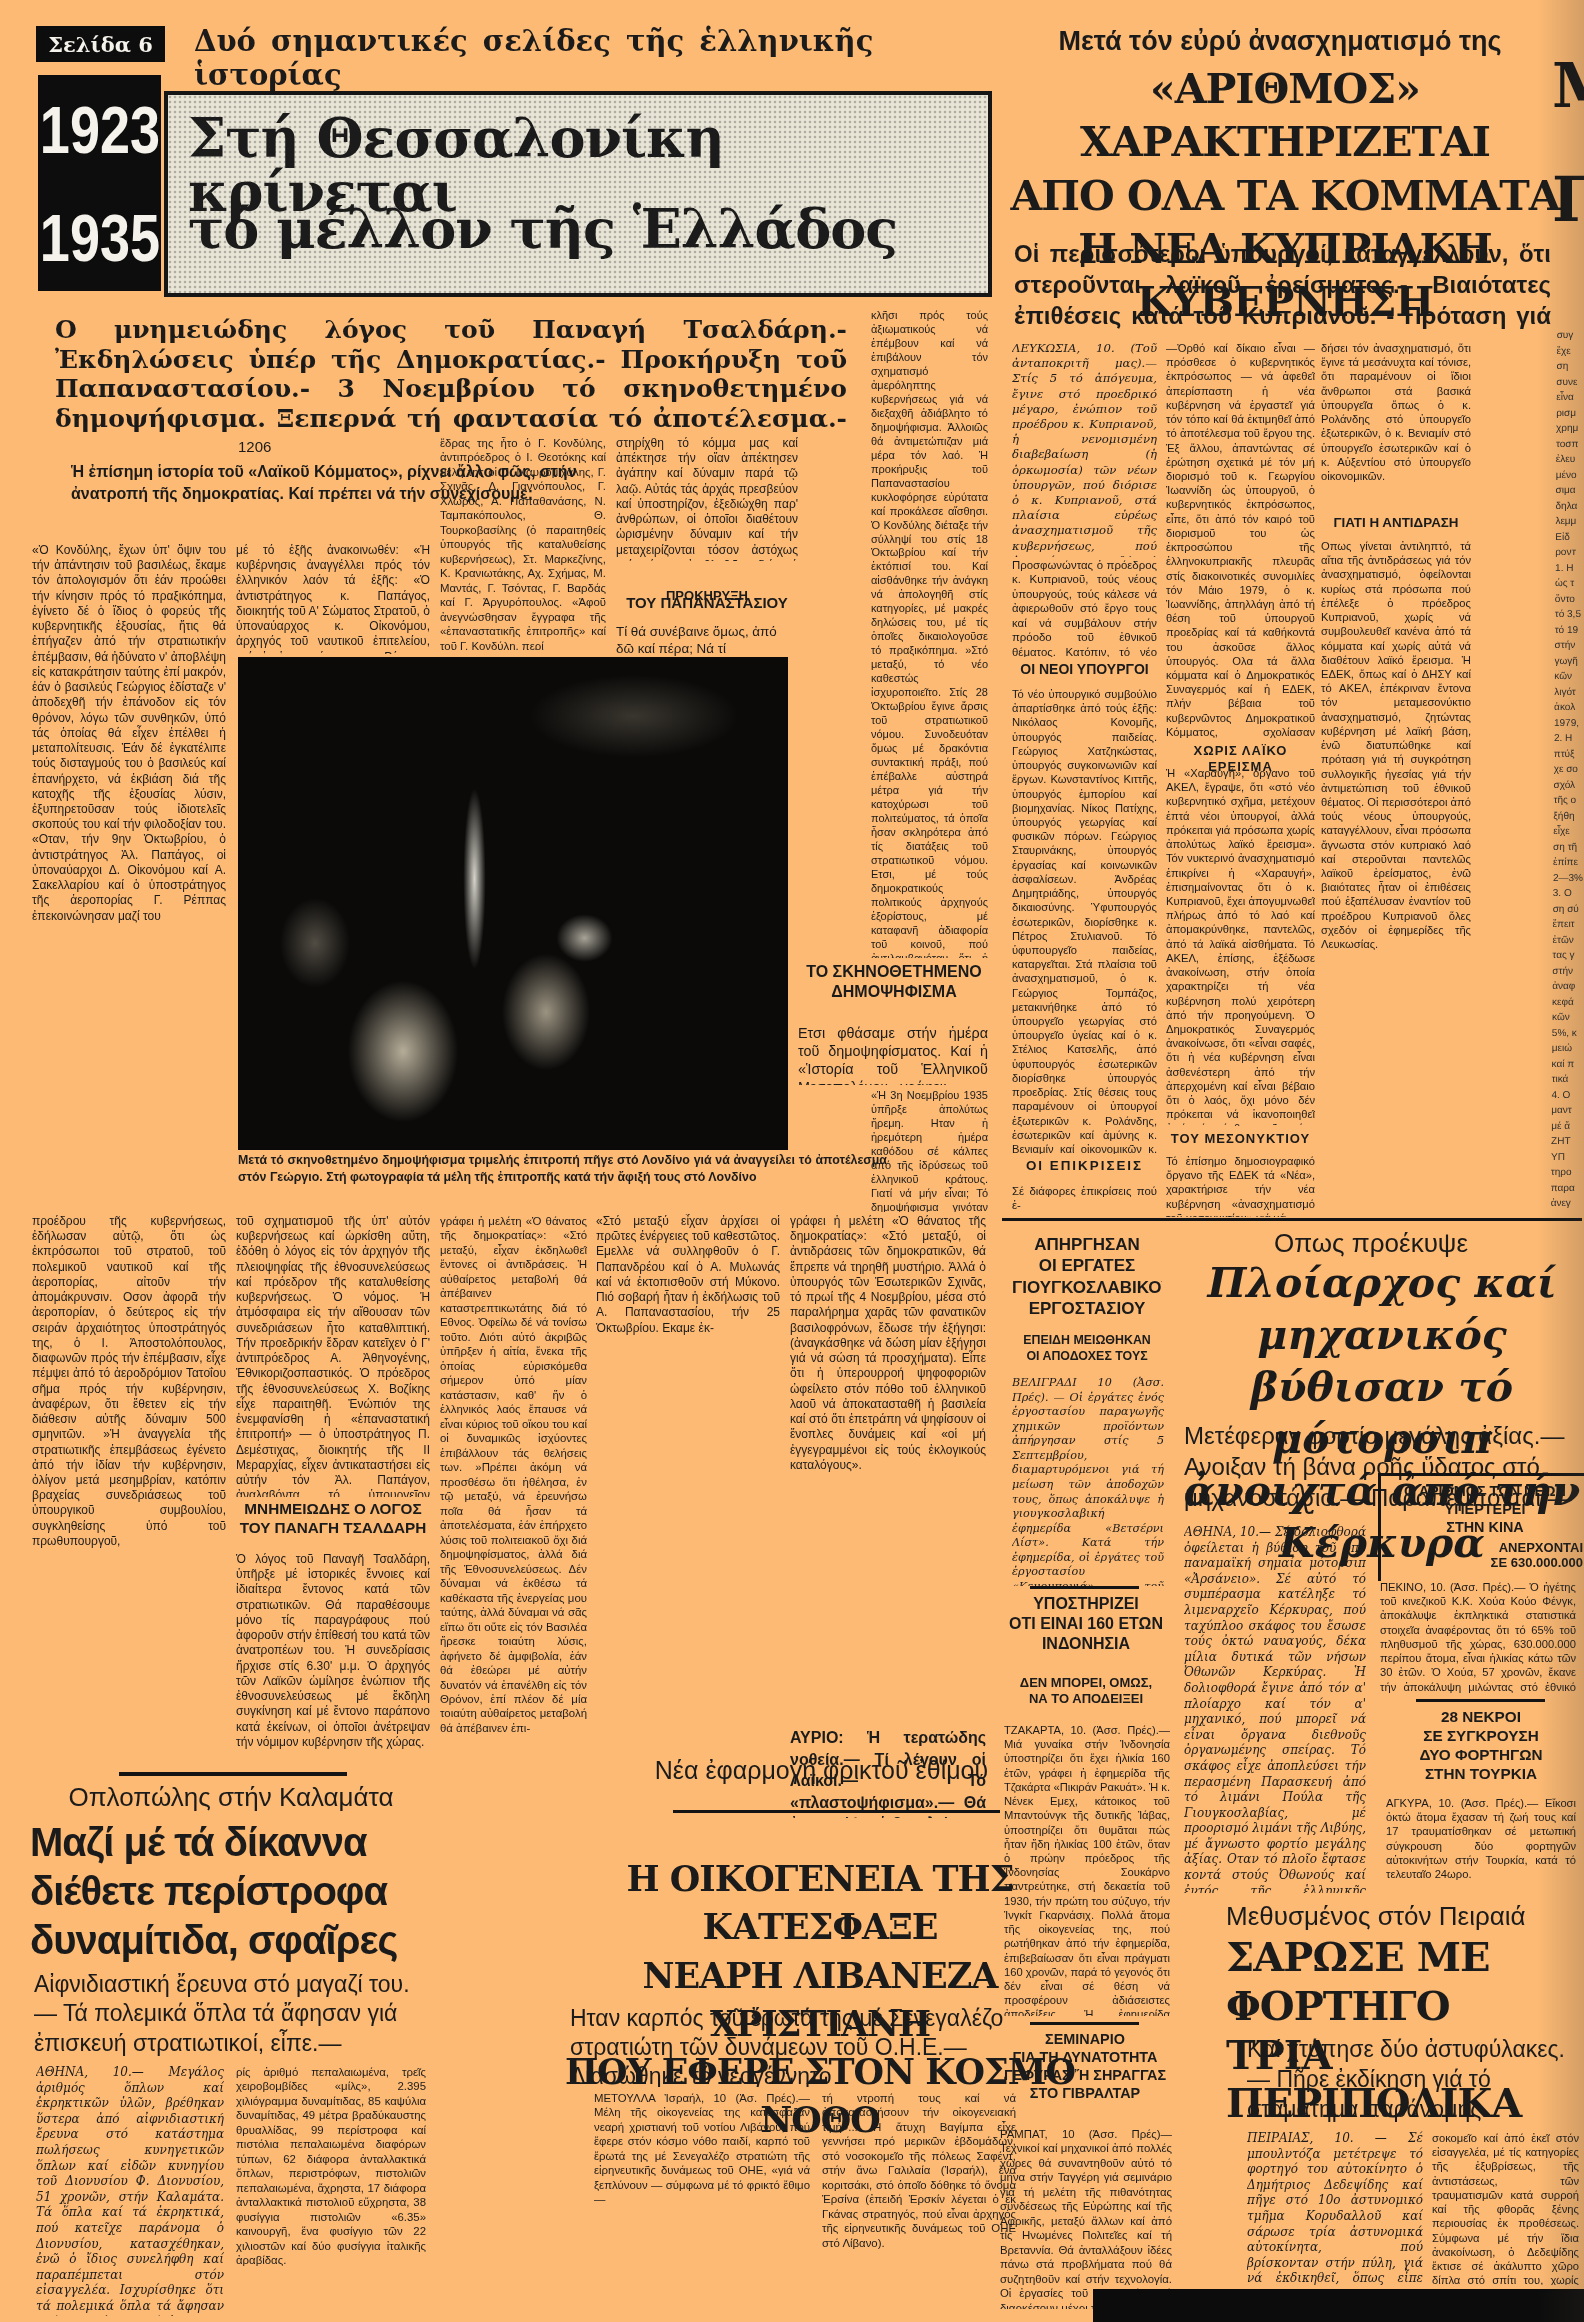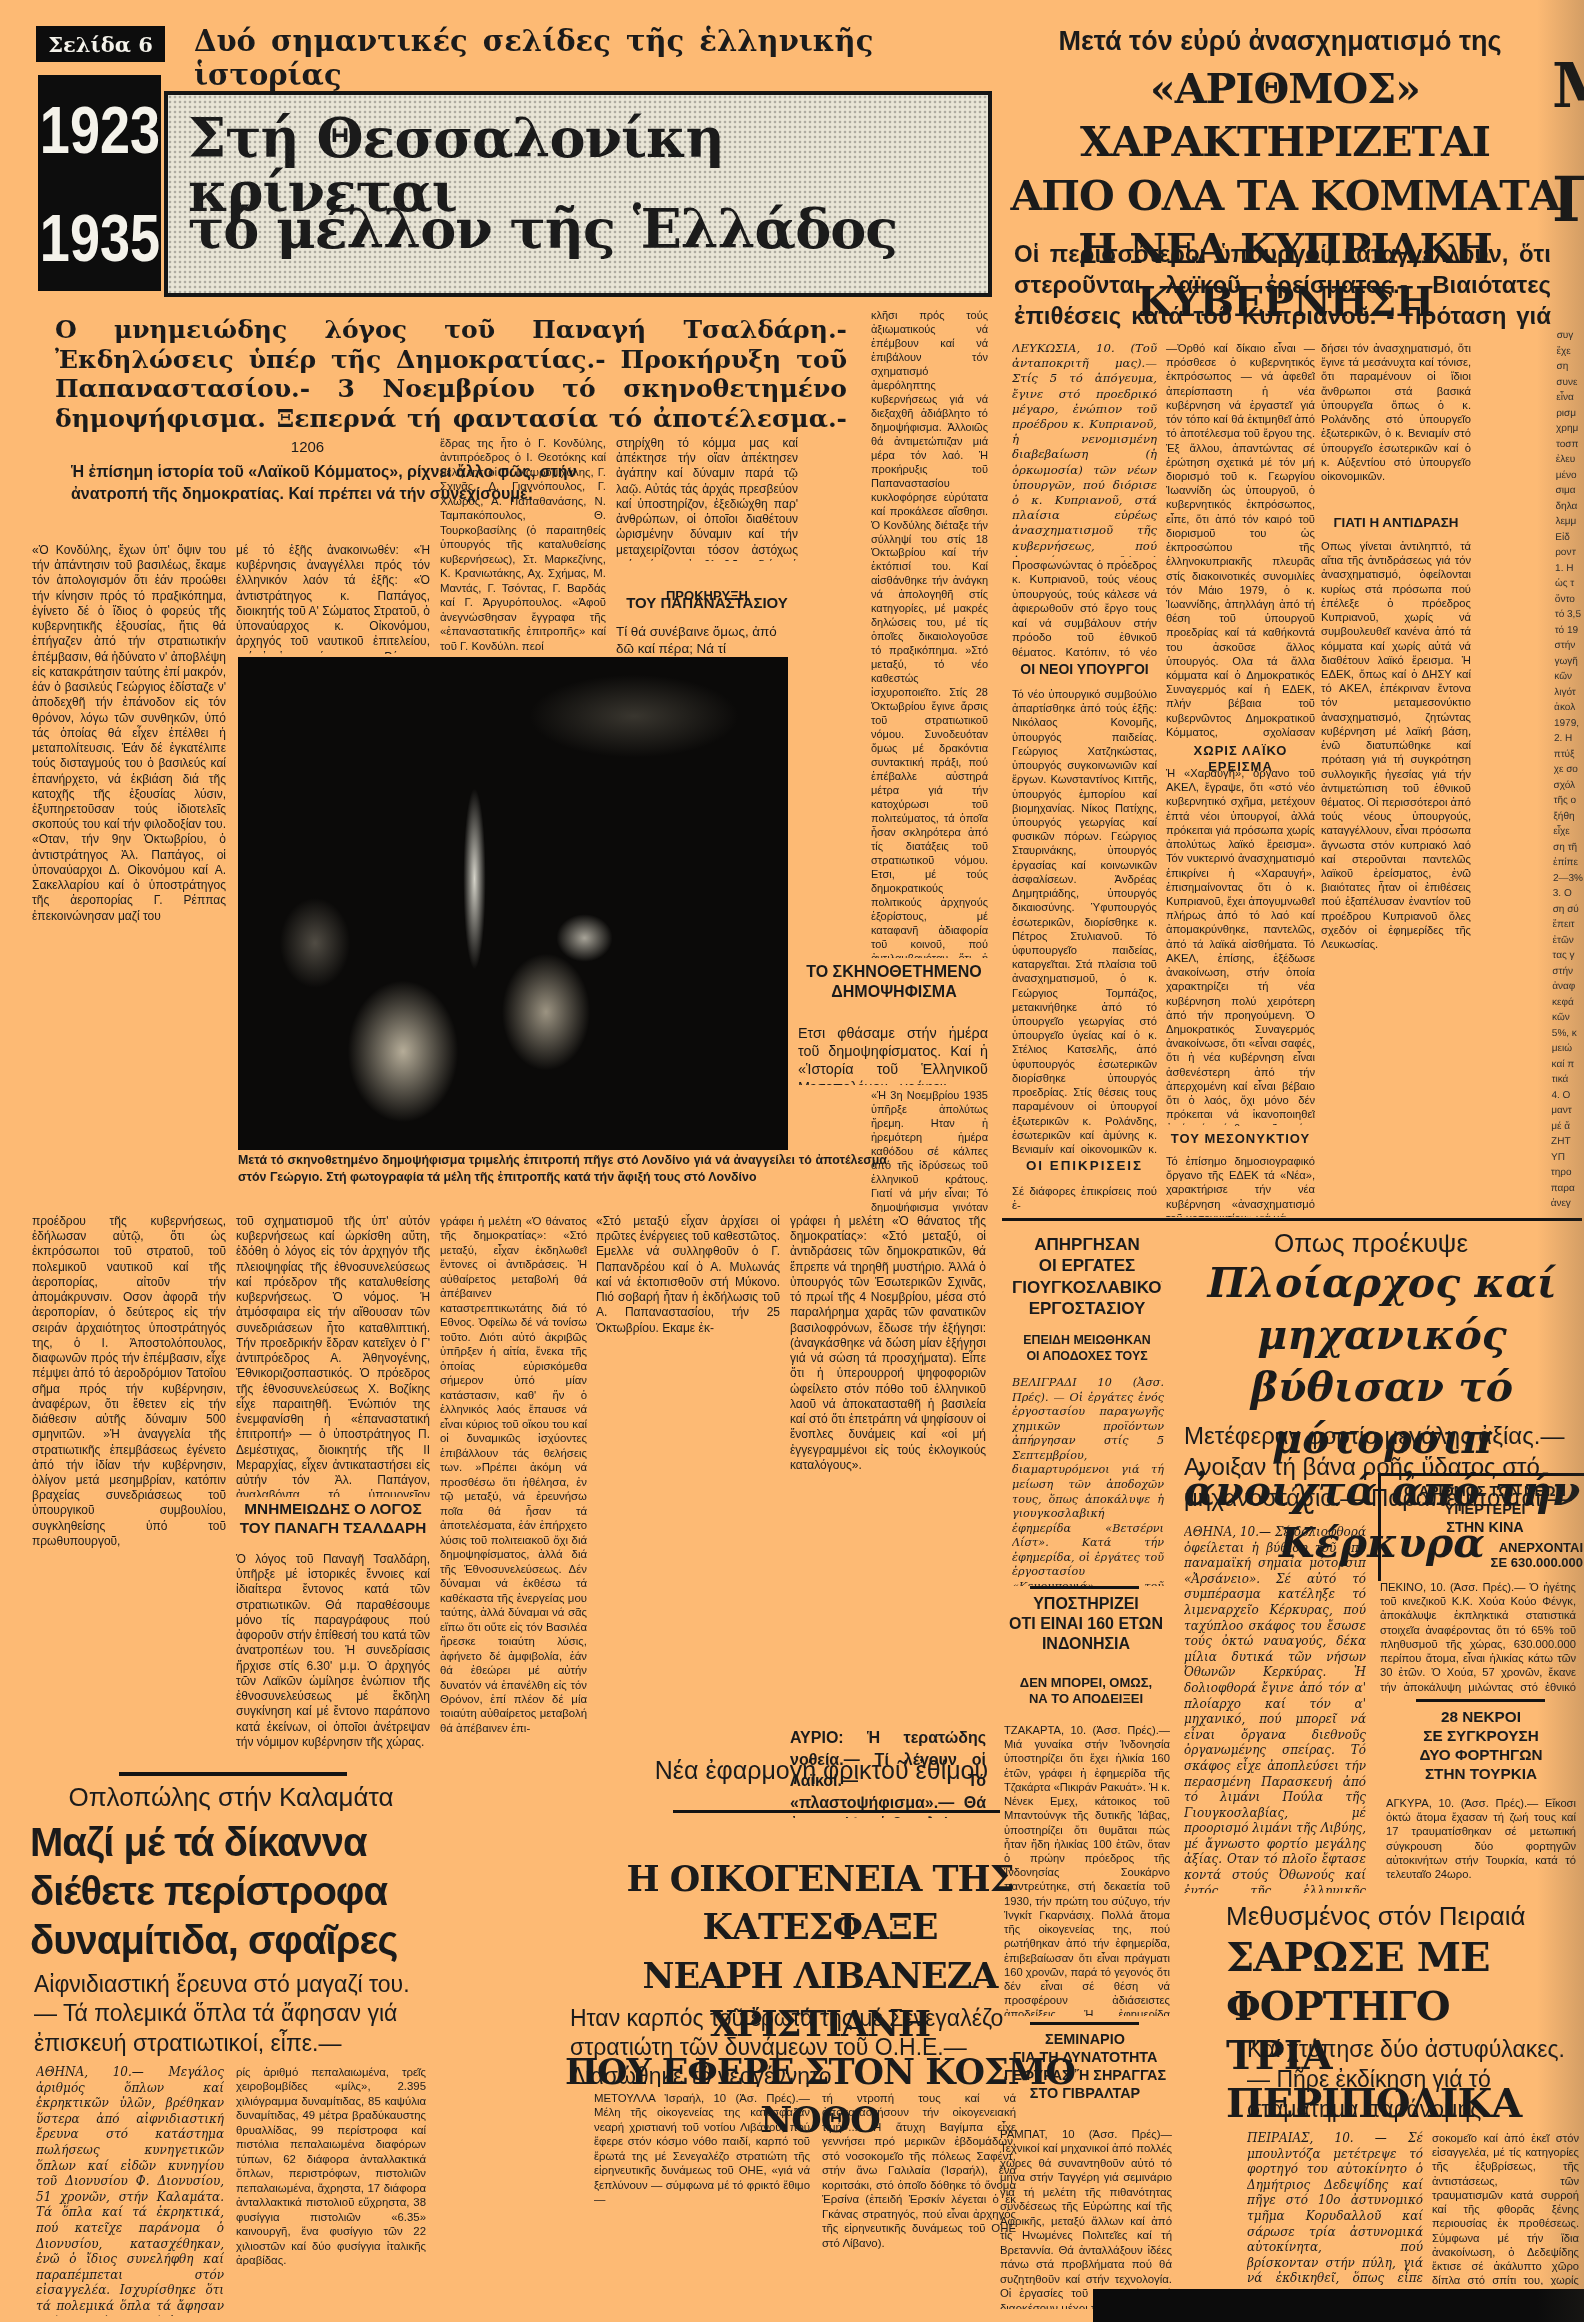--- a/index.html
+++ b/index.html
@@ -40,21 +40,21 @@
 
   <div class="abs blackbox" style="left:38px;top:75px;width:123px;height:216px;display:flex;flex-direction:column;justify-content:space-around;align-items:center;">
     <span style="font-weight:bold;font-size:53px;transform:scale(1.02,1.25);">1923</span>
     <span style="font-weight:bold;font-size:53px;transform:scale(1.02,1.25);">1935</span>
   </div>
   <div id="hlbox" class="abs" style="left:164px;top:91px;width:820px;height:198px;padding:0;">
     <div class="l abs" style="left:20px;top:16px;">Στή Θεσσαλονίκη κρίνεται</div>
     <div class="l abs" style="left:20px;top:107px;">τό μέλλον τῆς Ἑλλάδος</div>
   </div>
   <div class="abs" style="left:55px;top:315px;width:792px;height:117px;font-family:'DejaVu Serif',serif;font-weight:bold;font-size:25px;line-height:1.18;text-align:justify;overflow:hidden;">Ο μνημειώδης λόγος τοῦ Παναγή Τσαλδάρη.- Ἐκδηλώσεις ὑπέρ τῆς Δημοκρατίας.- Προκήρυξη τοῦ Παπαναστασίου.- 3 Νοεμβρίου τό σκηνοθετημένο δημοψήφισμα. Ξεπερνά τή φαντασία τό ἀποτέλεσμα.- Ψήφισαν 437.000 περισσότεροι ἐκλογείς παρά τήν ἀποχή δημοκρατικῶν</div>
-  <div class="abs" style="left:238px;top:438px;width:139px;text-align:center;font-size:15px;">1206</div>
+  <div class="abs" style="left:238px;top:438px;width:139px;text-align:left;font-size:15px;">1206</div>
   <div class="abs" style="left:71px;top:461px;width:546px;height:75px;font-weight:bold;font-size:16px;line-height:1.4;overflow:hidden;">Ἡ ἐπίσημη ἱστορία τοῦ «Λαϊκοῦ Κόμματος», ρίχνει ἄλλο φῶς, στήν ἀνατροπή τῆς δημοκρατίας. Καί πρέπει νά τήν συνεχίσουμε:</div>
 
   <div class="abs col" style="left:32px;top:543px;width:194px;height:665px;">«Ὁ Κονδύλης, ἔχων ὑπ' ὄψιν του τήν ἀπάντησιν τοῦ βασιλέως, ἔκαμε τόν ἀπολογισμόν ὅτι ἐάν προώθει τήν κίνησιν πρός τό πραξικόπημα, ἐγίνετο δέ ὁ ἴδιος ὁ φορεύς τῆς κυβερνητικῆς ἐξουσίας, ἥτις θά ἐπήγαζεν ἀπό τήν στρατιωτικήν ἐπέμβασιν, θά ἠδύνατο ν' ἀποβλέψη εἰς κατακράτησιν ταύτης ἐπί μακρόν, ἐάν ὁ βασιλεύς Γεώργιος ἐδίσταζε ν' ἀποδεχθῆ τήν ἐπάνοδον εἰς τόν θρόνον, λόγω τῶν συνθηκῶν, ὑπό τάς ὁποίας θά εἶχεν ἐπέλθει ἡ μεταπολίτευσις. Ἐάν δέ ἐγκατέλιπε τούς δισταγμούς του ὁ βασιλεύς καί ἐπανήρχετο, νά ἐκβιάση διά τῆς κατοχῆς τῆς ἐξουσίας λύσιν, ἐξυπηρετοῦσαν τούς ἰδιοτελεῖς σκοπούς του καί τήν φιλοδοξίαν του. «Οταν, τήν 9ην Ὀκτωβρίου, ὁ ἀντιστράτηγος Ἀλ. Παπάγος, οἱ ὑποναύαρχοι Δ. Οἰκονόμου καί Α. Σακελλαρίου καί ὁ ὑποστράτηγος τῆς ἀεροπορίας Γ. Ρέππας ἐπεκοινώνησαν μαζί του</div>
   <div class="abs col" style="left:236px;top:543px;width:194px;height:111px;">μέ τό ἑξῆς ἀνακοινωθέν: «Ἡ κυβέρνησις ἀναγγέλλει πρός τόν ἑλληνικόν λαόν τά ἑξῆς: «Ὁ ἀντιστράτηγος κ. Παπάγος, διοικητής τοῦ Α' Σώματος Στρατοῦ, ὁ ὑποναύαρχος κ. Οἰκονόμου, ἀρχηγός τοῦ ναυτικοῦ ἐπιτελείου, καί ὁ ὑποστράτηγος κ. Ρέππας, διοικητής τῆς ἀεροπορίας, παρουσιασθέντες περί ὥραν 11ην π.μ. ἐνώπιον τοῦ</div>
   <div class="abs col" style="left:440px;top:436px;width:166px;height:214px;font-size:11.4px;">ἕδρας της ἦτο ὁ Γ. Κονδύλης, ἀντιπρόεδρος ὁ Ι. Θεοτόκης καί μέλη της οἱ Π. Μαυρομιχάλης, Γ. Σχινᾶς, Δ. Γιαννόπουλος, Γ. Χλωρός, Α. Παπαθανάσης, Ν. Ταμπακόπουλος, Θ. Τουρκοβασίλης (ὁ παραιτηθείς ὑπουργός τῆς καταλυθείσης κυβερνήσεως), Στ. Μαρκεζίνης, Κ. Κρανιωτάκης, Αχ. Σχήμας, Μ. Μαντάς, Γ. Τσόντας, Γ. Βαρδάς καί Γ. Ἀργυρόπουλος. «Ἀφοῦ ἀνεγνώσθησαν ἔγγραφα τῆς «ἐπαναστατικῆς ἐπιτροπῆς» καί τοῦ Γ. Κονδύλη, περί</div>
   <div class="abs col" style="left:616px;top:436px;width:182px;height:125px;">στηρίχθη τό κόμμα μας καί ἀπέκτησε τήν οἵαν ἀπέκτησεν ἀγάπην καί δύναμιν παρά τῷ λαῷ. Αὐτάς τάς ἀρχάς πρεσβεύον καί ὑποστηρίζον, ἐξεδιώχθη παρ' ἀνθρώπων, οἱ ὁποῖοι διαθέτουν ὡρισμένην δύναμιν καί τήν μεταχειρίζονται τόσον ἀστόχως καί τόσον ἐπιβλαβῶς διά τά συμφέροντα τοῦ τόπου».</div>
   <div class="abs sec" style="left:616px;top:588px;width:182px;font-size:13px;">ΠΡΟΚΗΡΥΞΗ</div>
   <div class="abs sec" style="left:616px;top:594px;width:182px;font-size:15px;">ΤΟΥ ΠΑΠΑΝΑΣΤΑΣΙΟΥ</div>
   <div class="abs" style="left:616px;top:624px;width:182px;height:34px;font-size:13.4px;line-height:1.25;overflow:hidden;">Τί θά συνέβαινε ὅμως, ἀπό δῶ καί πέρα; Νά τί</div>
   <div class="abs col" style="left:871px;top:309px;width:117px;height:649px;font-size:11px;">κλῆσι πρός τούς ἀξιωματικούς νά ἐπέμβουν καί νά ἐπιβάλουν τόν σχηματισμό ἀμερόληπτης κυβερνήσεως γιά νά διεξαχθῆ ἀδιάβλητο τό δημοψήφισμα. Ἀλλοιῶς θά ἀντιμετώπιζαν μιά μέρα τόν λαό. Ἡ προκήρυξις τοῦ Παπαναστασίου κυκλοφόρησε εὐρύτατα καί προκάλεσε αἴσθησι. Ὁ Κονδύλης διέταξε τήν σύλληψί του στίς 18 Ὀκτωβρίου καί τήν ἐκτόπισί του. Καί αἰσθάνθηκε τήν ἀνάγκη νά ἀπολογηθῆ στίς κατηγορίες, μέ μακρές δηλώσεις του, μέ τίς ὁποῖες δικαιολογοῦσε τό πραξικόπημα. »Στό μεταξύ, τό νέο καθεστώς ἰσχυροποιεῖτο. Στίς 28 Ὀκτωβρίου ἔγινε ἄρσις τοῦ στρατιωτικοῦ νόμου. Συνοδευόταν ὅμως μέ δρακόντια συντακτική πράξι, πού ἐπέβαλλε αὐστηρά μέτρα γιά τήν κατοχύρωσι τοῦ πολιτεύματος, τά ὁποῖα ἦσαν σκληρότερα ἀπό τίς διατάξεις τοῦ στρατιωτικοῦ νόμου. Ετσι, μέ τούς δημοκρατικούς πολιτικούς ἀρχηγούς ἐξορίστους, μέ καταφανῆ ἀδιαφορία τοῦ κοινοῦ, πού ἀντιλαμβανόταν ὅτι ἡ βασιλεία ὁπωσδήποτε θά ἐπεβάλλετο, ἦρθε ἡ 3η Νοεμβρίου, ἡμέρα τοῦ δημοψηφίσματος. Τήν Κυριακή ἐκείνη ὅλη ἡ προσοχή τοῦ λαοῦ ἐστρέφετο περισσότερο στίς ἄγριες μάχες τῆς Ἀβησσηνίας καί στήν ἐπιβλητική συγκέντρωσι τοῦ Βρεταννικοῦ Στόλου στή Μεσόγειο, παρά στό ἐσωτερικό δράμα τῆς Ἑλλάδος, πού θά τό τυποποιοῦσαν οἱ κάλπες».</div>

